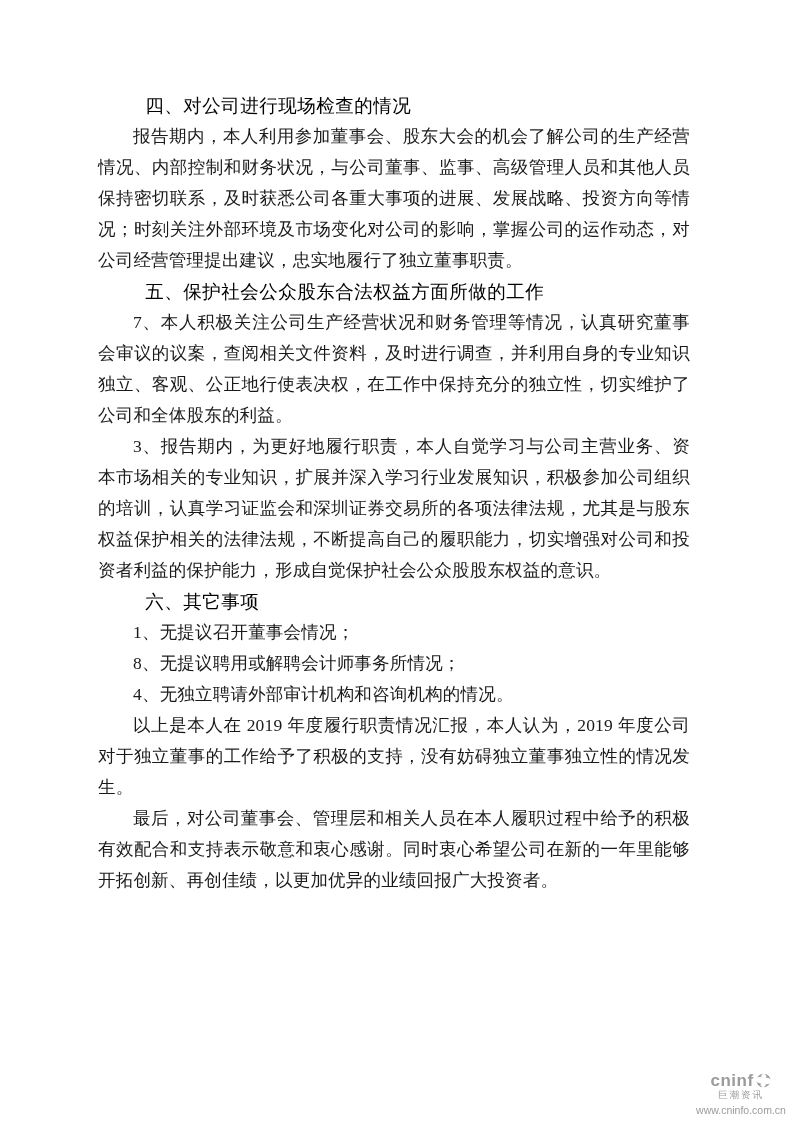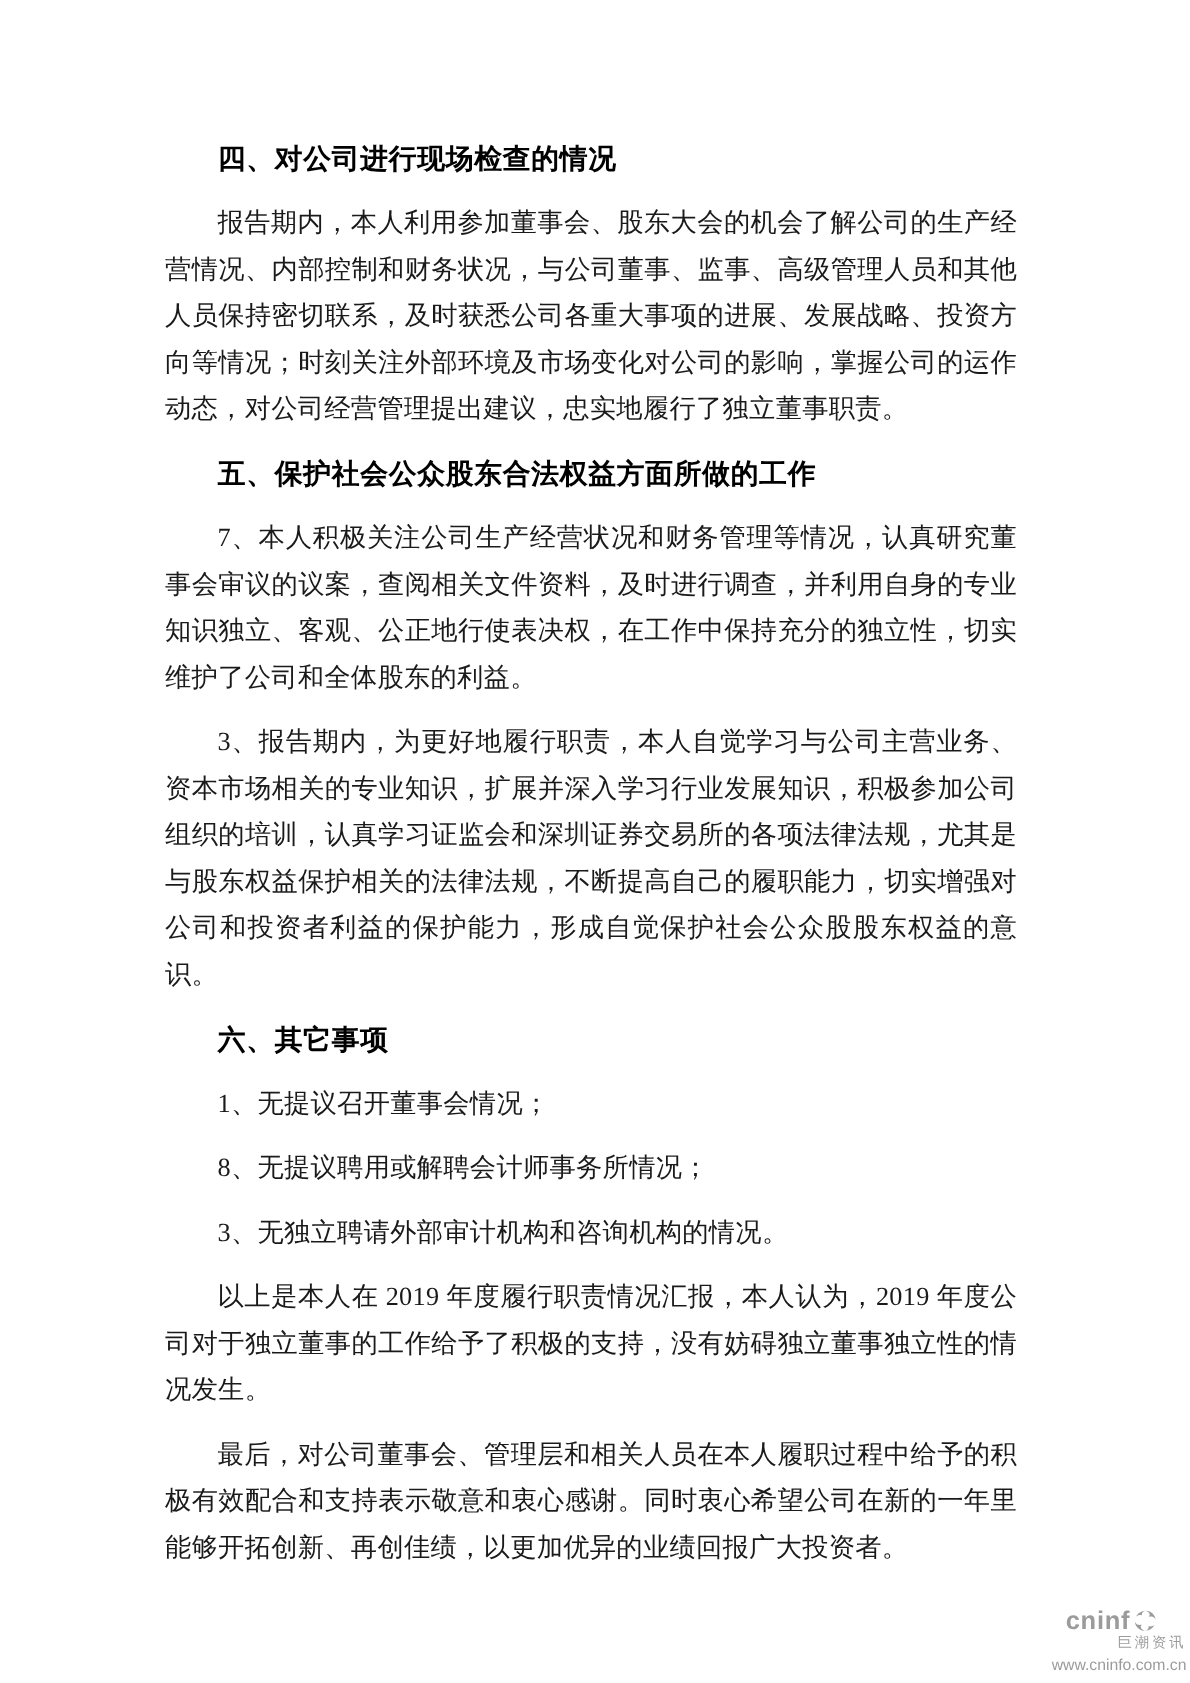--- a/index.html
+++ b/index.html
@@ -16,44 +16,44 @@
     font-family: "Liberation Serif", "DejaVu Serif", serif;
     color: #1a1a1a;
   }
   .content {
     position: absolute;
     left: 98px;
     top: 90px;
     width: 592px;
   }
   .para {
-    margin: 12px;
+    margin: 0;
     font-size: 17.5px;
     line-height: 31px;
     text-align: justify;
     text-indent: 2em;
     letter-spacing: 0.2px;
     word-break: break-all;
   }
   .heading {
     margin: 0;
     font-family: "Liberation Sans", "DejaVu Sans", sans-serif;
-    font-weight: bold;
+    font-weight: normal;
     font-size: 18.5px;
     line-height: 31px;
     text-indent: 2.55em;
     color: #000000;
     letter-spacing: 0.5px;
   }
   .cninfo-logo {
     position: absolute;
     right: 2px;
     bottom: 6px;
     width: 100px;
-    text-align: right;
+    text-align: center;
     color: #9b9b9b;
     user-select: none;
   }
   .cninfo-brand-row {
     display: flex;
     align-items: center;
     justify-content: center;
     gap: 1px;
     line-height: 1;
   }
@@ -90,21 +90,21 @@
 <div class="page">
   <div class="content">
     <h2 class="heading">四、对公司进行现场检查的情况</h2>
     <p class="para">报告期内，本人利用参加董事会、股东大会的机会了解公司的生产经营情况、内部控制和财务状况，与公司董事、监事、高级管理人员和其他人员保持密切联系，及时获悉公司各重大事项的进展、发展战略、投资方向等情况；时刻关注外部环境及市场变化对公司的影响，掌握公司的运作动态，对公司经营管理提出建议，忠实地履行了独立董事职责。</p>
     <h2 class="heading">五、保护社会公众股东合法权益方面所做的工作</h2>
     <p class="para">7、本人积极关注公司生产经营状况和财务管理等情况，认真研究董事会审议的议案，查阅相关文件资料，及时进行调查，并利用自身的专业知识独立、客观、公正地行使表决权，在工作中保持充分的独立性，切实维护了公司和全体股东的利益。</p>
     <p class="para">3、报告期内，为更好地履行职责，本人自觉学习与公司主营业务、资本市场相关的专业知识，扩展并深入学习行业发展知识，积极参加公司组织的培训，认真学习证监会和深圳证券交易所的各项法律法规，尤其是与股东权益保护相关的法律法规，不断提高自己的履职能力，切实增强对公司和投资者利益的保护能力，形成自觉保护社会公众股股东权益的意识。</p>
     <h2 class="heading">六、其它事项</h2>
     <p class="para">1、无提议召开董事会情况；</p>
     <p class="para">8、无提议聘用或解聘会计师事务所情况；</p>
-    <p class="para">3、无独立聘请外部审计机构和咨询机构的情况。</p>
+    <p class="para">4、无独立聘请外部审计机构和咨询机构的情况。</p>
     <p class="para">以上是本人在 2019 年度履行职责情况汇报，本人认为，2019 年度公司对于独立董事的工作给予了积极的支持，没有妨碍独立董事独立性的情况发生。</p>
     <p class="para">最后，对公司董事会、管理层和相关人员在本人履职过程中给予的积极有效配合和支持表示敬意和衷心感谢。同时衷心希望公司在新的一年里能够开拓创新、再创佳绩，以更加优异的业绩回报广大投资者。</p>
   </div>
 
   <div class="cninfo-logo">
     <div class="cninfo-brand-row">
       <span class="cninfo-brand">cninf</span>
       <span class="swirl-icon">
         <svg viewBox="0 0 24 24" width="17" height="17">
           <g fill="#9b9b9b">

